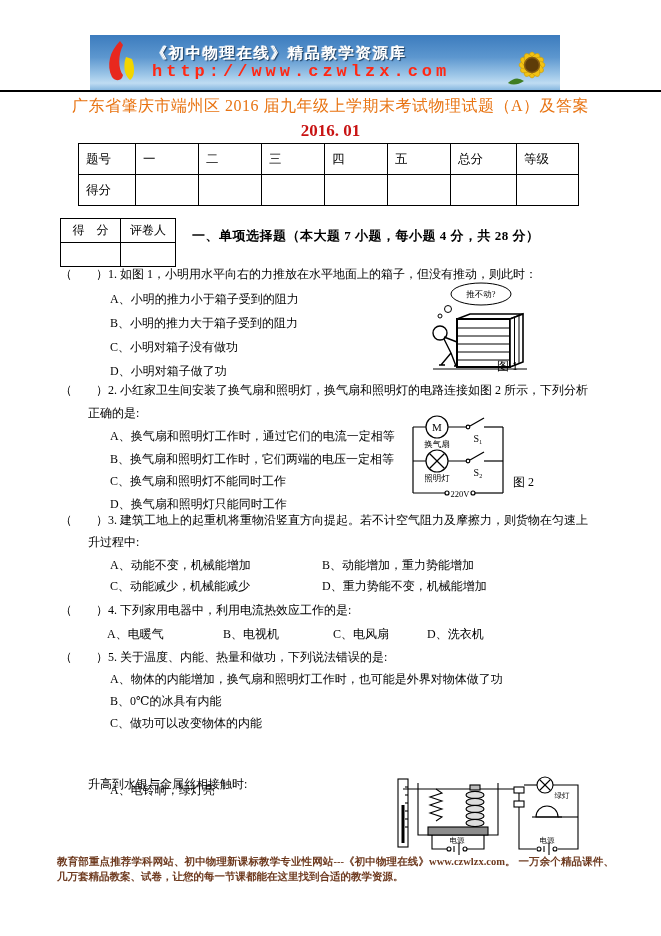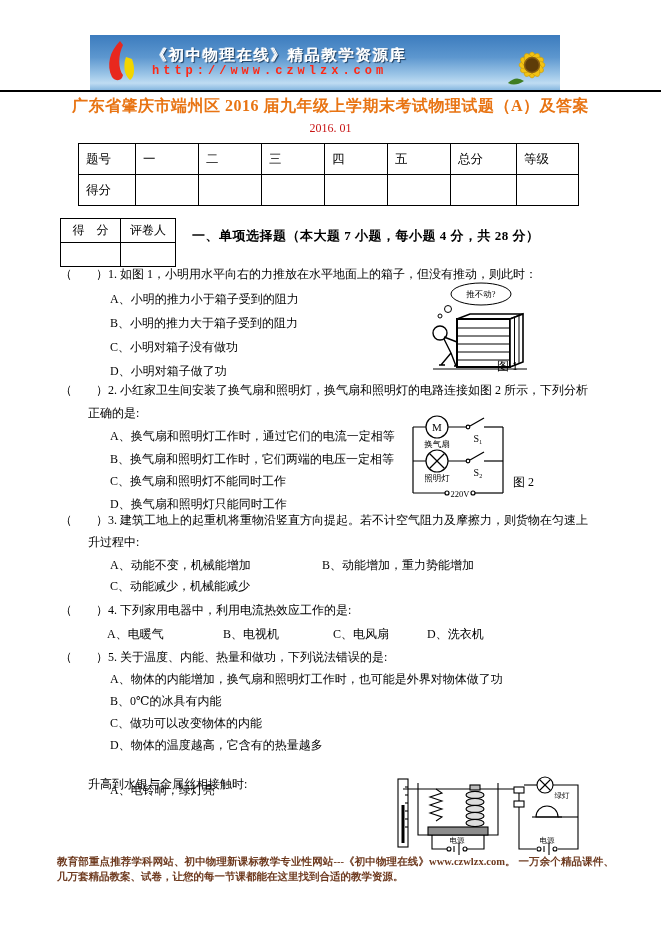--- a/index.html
+++ b/index.html
@@ -8,26 +8,26 @@
        font-family:"Liberation Serif","DejaVu Serif",serif;color:#000}
   .abs{position:absolute}
 
   
   .banner{left:90px;top:35px;width:470px;height:56px;display:flex;align-items:center;
           background:linear-gradient(180deg,#3c7cbe 0%,#5d97cf 40%,#9ec7e8 72%,#bfdcf2 86%,#7fb2dd 100%);
           overflow:hidden}
   .banner .mid{flex:1;text-align:left;line-height:1.15}
   .site-title{color:#fff;font-weight:bold;font-size:15px;letter-spacing:2px;
               text-shadow:1px 1px 1px #1c3c5e, -1px 0 0 #d8e8f6}
-  .site-url{color:#ff2814;font-weight:bold;font-size:12px;letter-spacing:4px;
+  .site-url{color:#ff2814;font-weight:bold;font-size:17px;letter-spacing:4px;
             font-family:"Liberation Mono","DejaVu Sans Mono",monospace}
   .rule{left:0;top:90px;width:661px;height:2px;background:#000}
 
-  .doc-title{left:0;top:96px;width:661px;text-align:center;font-size:16px;font-weight:bold;color:#e87413;letter-spacing:.5px}
-  .doc-date{left:0;top:121px;width:661px;text-align:center;font-size:12px;color:#c81414;font-weight:normal}
+  .doc-title{left:0;top:96px;width:661px;text-align:center;font-size:16px;font-weight:normal;color:#e87413;letter-spacing:.5px}
+  .doc-date{left:0;top:121px;width:661px;text-align:center;font-size:17px;color:#c81414;font-weight:bold}
 
   table{border-collapse:collapse}
   .score-table{left:78px;top:143px}
   .score-table td{border:1.6px solid #000;height:31px;font-size:12.5px;padding:0 0 0 7px;vertical-align:middle}
   .grader-box{left:60px;top:218px}
   .grader-box td{border:1.6px solid #000;height:24px;font-size:12px;text-align:center;vertical-align:middle}
   .section-head{left:192px;top:227px;font-size:13px;font-weight:bold;letter-spacing:.5px}
 
   .q{position:absolute;left:60px;width:512px;font-size:12px}
   .q .line{position:absolute;left:0;white-space:nowrap}
@@ -188,36 +188,36 @@
   </svg>
 </div>
 <span class="figcap" style="left:513px;top:474px">图 2</span>
 
 <div class="q" style="top:512px;height:80px">
   <div class="line" style="top:0"><span>（　　）3. </span><span>建筑工地上的起重机将重物沿竖直方向提起。若不计空气阻力及摩擦力，则货物在匀速上</span></div>
   <div class="line cont" style="top:22px">升过程中:</div>
   <div class="opt" style="top:45px">A、动能不变，机械能增加</div>
   <div class="opt" style="top:45px;left:262px">B、动能增加，重力势能增加</div>
   <div class="opt" style="top:66px">C、动能减少，机械能减少</div>
+  <div class="opt" style="top:66px;left:262px">D、重力势能不变，机械能增加</div>
 </div>
 
 <div class="q" style="top:602px;height:40px">
   <div class="line" style="top:0"><span>（　　）4. </span><span>下列家用电器中，利用电流热效应工作的是:</span></div>
   <div class="opt" style="top:24px;left:47px">A、电暖气</div>
   <div class="opt" style="top:24px;left:163px">B、电视机</div>
   <div class="opt" style="top:24px;left:273px">C、电风扇</div>
   <div class="opt" style="top:24px;left:367px">D、洗衣机</div>
 </div>
 
 <div class="q" style="top:649px;height:100px">
   <div class="line" style="top:0"><span>（　　）5. </span><span>关于温度、内能、热量和做功，下列说法错误的是:</span></div>
   <div class="opt" style="top:22px">A、物体的内能增加，换气扇和照明灯工作时，也可能是外界对物体做了功</div>
   <div class="opt" style="top:44px">B、0℃的冰具有内能</div>
   <div class="opt" style="top:66px">C、做功可以改变物体的内能</div>
-  <div class="opt" style="top:88px">D、物体的温度越高，它含有的热量越多</div>
 </div>
 
 <div class="q" style="top:754px;height:60px">
   <div class="line cont" style="top:22px">升高到水银与金属丝相接触时:</div>
   <div class="opt" style="top:28px">A、电铃响，绿灯亮</div>
 </div>
 
 <div class="fig" style="left:392px;top:775px">
   <svg width="196" height="84" viewBox="0 0 196 84">
     <g stroke="#000" stroke-width="1.1" fill="none">

